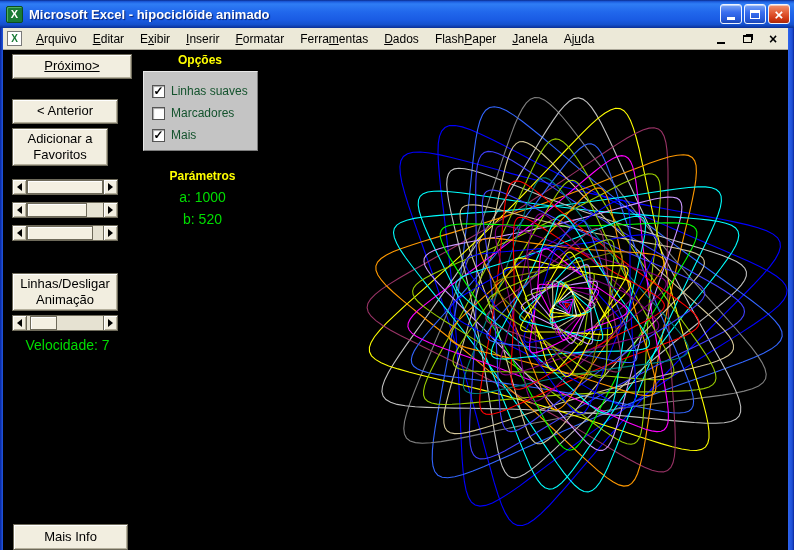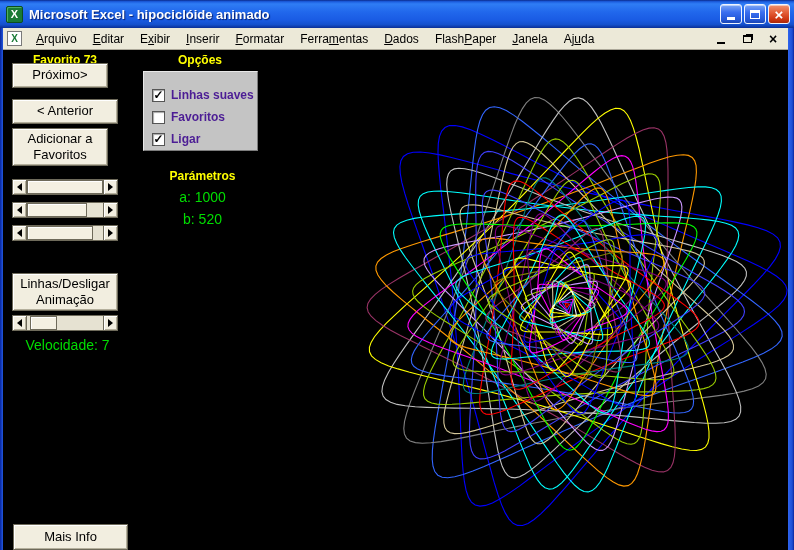--- a/index.html
+++ b/index.html
@@ -93,21 +93,21 @@
 
   .speed-text { position:absolute; left:2px; top:335px; width:125px; }
 
   
   .options-title { position:absolute; left:137px; top:3px; width:120px; }
   .options-panel {
     position:absolute; left:140px; top:21px; width:115px; height:80px;
     background:#c4c4c4; border:1px solid; border-color:#e8e8e8 #7c7c7c #7c7c7c #e8e8e8;
     padding:8px 0 0 8px;
   }
-  .chk-row { display:flex; align-items:flex-end; height:22px; font-size:12px; color:#4c1d95; cursor:default;font-weight:bold; }
+  .chk-row { display:flex; align-items:center; height:22px; font-size:12px; color:#14532d; cursor:default; }
   .chk-box {
     width:13px; height:13px; background:#fff; border:1px solid #555; flex:none;
     box-shadow:inset 1px 1px 1px rgba(0,0,0,.35);
     margin-right:6px; display:flex; align-items:center; justify-content:center;
     font-size:12px; font-weight:bold; color:#000; line-height:11px;
   }
   .chk-box.checked::after { content:"\2713"; }
 
   
   .params-title { position:absolute; left:137px; top:119px; width:125px; }
@@ -222,21 +222,21 @@
         <path d="M566.4,237.4L566.7,237.5L567.1,237.8L567.4,238.3L567.8,238.9L568.1,239.7L568.5,240.6L568.9,241.7L569.3,242.8L569.7,244.1L570.2,245.5L570.7,246.9L571.2,248.4L571.8,249.9L572.4,251.4L573.0,252.9L573.6,254.3L574.2,255.8L574.9,257.2L575.4,258.5L576.0,259.7L576.5,260.8L576.9,261.9L577.3,262.8L577.6,263.6L577.8,264.3L577.8,264.9L577.8,265.3L577.6,265.7L577.3,265.9L576.9,266.1L576.3,266.1L575.6,266.1L574.8,266.0L573.8,265.9L572.7,265.7L571.5,265.4L570.1,265.2L568.7,264.9L567.2,264.7L565.7,264.4L564.1,264.1L562.5,263.9L560.9,263.7L559.3,263.5L557.8,263.3L556.3,263.1L554.8,263.0L553.5,262.8L552.3,262.7L551.2,262.6L550.2,262.4L549.3,262.3L548.6,262.1L548.1,261.9L547.7,261.6L547.5,261.3L547.5,260.9L547.5,260.4L547.8,259.9L548.2,259.3L548.7,258.6L549.3,257.8L550.0,257.0L550.8,256.0L551.7,255.0L552.6,253.9L553.6,252.8L554.6,251.6L555.6,250.3L556.6,249.1L557.6,247.8L558.6,246.5L559.5,245.3L560.4,244.0L561.2,242.9L562.0,241.8L562.8,240.8L563.4,239.9L564.0,239.1L564.6,238.5L565.1,238.0L565.6,237.6L566.0,237.4L566.4,237.4Z" fill="none" stroke="#FFFF00" stroke-width="1.1"></path>
         <path d="M568.9,241.5L569.2,241.7L569.4,242.0L569.6,242.4L569.7,243.0L569.9,243.6L570.0,244.4L570.1,245.3L570.3,246.3L570.4,247.4L570.5,248.6L570.7,249.8L570.8,251.1L571.0,252.4L571.2,253.7L571.4,255.0L571.7,256.3L571.9,257.5L572.1,258.7L572.4,259.9L572.6,261.0L572.8,262.0L573.0,262.8L573.1,263.6L573.2,264.3L573.2,264.9L573.2,265.4L573.0,265.7L572.8,266.0L572.6,266.1L572.2,266.2L571.7,266.1L571.2,266.0L570.5,265.8L569.7,265.5L568.9,265.1L568.0,264.7L567.0,264.3L565.9,263.8L564.8,263.4L563.6,262.9L562.4,262.4L561.1,261.9L559.9,261.4L558.7,261.0L557.5,260.6L556.3,260.2L555.2,259.8L554.1,259.4L553.2,259.1L552.3,258.8L551.6,258.5L550.9,258.3L550.4,258.0L550.0,257.7L549.8,257.4L549.7,257.1L549.7,256.8L549.8,256.5L550.1,256.1L550.5,255.7L551.0,255.2L551.7,254.7L552.4,254.2L553.2,253.6L554.1,252.9L555.0,252.2L556.0,251.5L557.0,250.7L558.0,249.9L559.1,249.0L560.1,248.2L561.1,247.4L562.1,246.5L563.0,245.7L563.9,244.9L564.7,244.2L565.4,243.6L566.1,243.0L566.8,242.4L567.3,242.0L567.8,241.7L568.2,241.5L568.6,241.4L568.9,241.5Z" fill="none" stroke="#FFFFFF" stroke-width="1.1"></path>
         <path d="M570.1,245.7L570.2,245.8L570.3,246.1L570.4,246.5L570.4,246.9L570.4,247.5L570.4,248.1L570.3,248.8L570.2,249.6L570.2,250.4L570.1,251.3L570.0,252.3L569.9,253.3L569.8,254.3L569.7,255.3L569.7,256.4L569.6,257.4L569.6,258.4L569.6,259.3L569.6,260.2L569.5,261.1L569.5,261.9L569.5,262.6L569.5,263.2L569.4,263.8L569.3,264.2L569.2,264.6L569.1,264.8L568.9,265.0L568.6,265.0L568.3,265.0L568.0,264.9L567.6,264.7L567.1,264.4L566.6,264.0L566.0,263.6L565.4,263.2L564.7,262.7L564.0,262.1L563.2,261.6L562.4,261.0L561.5,260.4L560.7,259.9L559.8,259.3L558.9,258.7L558.1,258.2L557.3,257.7L556.5,257.3L555.8,256.8L555.1,256.4L554.5,256.0L554.0,255.7L553.5,255.4L553.2,255.1L552.9,254.8L552.8,254.5L552.8,254.3L552.8,254.1L553.0,253.8L553.3,253.6L553.7,253.3L554.1,253.1L554.7,252.8L555.3,252.5L556.1,252.2L556.8,251.8L557.7,251.5L558.5,251.1L559.4,250.6L560.4,250.2L561.3,249.7L562.2,249.3L563.1,248.8L564.0,248.3L564.8,247.9L565.6,247.4L566.4,247.0L567.1,246.6L567.7,246.3L568.2,246.0L568.7,245.8L569.2,245.7L569.5,245.6L569.8,245.6L570.1,245.7Z" fill="none" stroke="#008080" stroke-width="1.1"></path>
         <path d="M569.8,249.4L569.9,249.6L570.0,249.8L570.0,250.1L569.9,250.4L569.8,250.8L569.7,251.2L569.5,251.7L569.3,252.2L569.1,252.8L568.9,253.4L568.7,254.1L568.5,254.8L568.3,255.5L568.1,256.2L567.9,256.9L567.7,257.6L567.5,258.3L567.3,259.0L567.2,259.7L567.0,260.3L566.9,260.8L566.8,261.3L566.6,261.8L566.5,262.1L566.4,262.4L566.3,262.7L566.1,262.8L565.9,262.9L565.8,262.9L565.6,262.8L565.3,262.7L565.1,262.5L564.8,262.2L564.5,261.9L564.1,261.5L563.8,261.1L563.4,260.6L562.9,260.1L562.4,259.6L562.0,259.1L561.5,258.5L560.9,258.0L560.4,257.4L559.9,256.9L559.4,256.4L558.9,255.9L558.4,255.5L558.0,255.1L557.6,254.7L557.2,254.3L556.9,254.0L556.6,253.7L556.4,253.4L556.3,253.2L556.2,253.0L556.2,252.8L556.3,252.6L556.5,252.5L556.7,252.4L557.0,252.3L557.4,252.2L557.8,252.0L558.3,251.9L558.9,251.8L559.5,251.7L560.2,251.6L560.8,251.4L561.5,251.3L562.3,251.1L563.0,250.9L563.7,250.7L564.4,250.6L565.1,250.4L565.8,250.2L566.4,250.0L567.0,249.8L567.6,249.7L568.1,249.5L568.5,249.4L568.9,249.3L569.2,249.3L569.5,249.3L569.7,249.3L569.8,249.4Z" fill="none" stroke="#FF00FF" stroke-width="1.1"></path>
         <path d="M568.4,252.4L568.5,252.5L568.5,252.6L568.4,252.8L568.3,253.0L568.2,253.2L568.1,253.5L567.9,253.7L567.7,254.1L567.5,254.4L567.3,254.8L567.1,255.1L566.9,255.5L566.6,255.9L566.4,256.3L566.2,256.8L566.0,257.2L565.8,257.6L565.6,258.0L565.4,258.4L565.2,258.7L565.0,259.0L564.9,259.3L564.8,259.6L564.6,259.8L564.5,260.0L564.4,260.1L564.3,260.2L564.2,260.2L564.1,260.2L563.9,260.1L563.8,260.0L563.7,259.8L563.6,259.6L563.4,259.4L563.2,259.1L563.1,258.8L562.9,258.4L562.7,258.0L562.5,257.7L562.2,257.3L562.0,256.9L561.7,256.5L561.5,256.1L561.3,255.7L561.0,255.3L560.8,254.9L560.5,254.6L560.3,254.2L560.1,253.9L559.9,253.7L559.8,253.4L559.7,253.2L559.6,253.0L559.5,252.8L559.5,252.7L559.5,252.6L559.6,252.5L559.7,252.4L559.9,252.4L560.1,252.4L560.4,252.4L560.6,252.3L561.0,252.3L561.3,252.4L561.7,252.4L562.1,252.4L562.6,252.4L563.0,252.4L563.5,252.4L564.0,252.4L564.5,252.4L564.9,252.3L565.4,252.3L565.8,252.3L566.2,252.3L566.6,252.2L567.0,252.2L567.3,252.2L567.6,252.2L567.9,252.2L568.1,252.2L568.2,252.2L568.4,252.3L568.4,252.4Z" fill="none" stroke="#4040FF" stroke-width="1.1"></path>
         <path d="M566.3,254.3L566.3,254.3L566.3,254.4L566.2,254.5L566.2,254.5L566.1,254.6L566.0,254.7L565.9,254.8L565.8,255.0L565.7,255.1L565.5,255.2L565.4,255.4L565.3,255.5L565.1,255.7L565.0,255.8L564.8,256.0L564.7,256.2L564.5,256.3L564.4,256.5L564.3,256.6L564.2,256.8L564.1,256.9L564.0,257.0L563.9,257.1L563.8,257.2L563.7,257.3L563.7,257.3L563.6,257.3L563.6,257.3L563.5,257.3L563.5,257.3L563.4,257.2L563.4,257.1L563.4,257.0L563.3,256.9L563.3,256.8L563.2,256.6L563.2,256.4L563.1,256.2L563.1,256.0L563.0,255.8L562.9,255.6L562.9,255.4L562.8,255.2L562.7,255.0L562.6,254.8L562.6,254.6L562.5,254.5L562.4,254.3L562.4,254.1L562.3,254.0L562.3,253.9L562.2,253.8L562.2,253.7L562.2,253.6L562.2,253.5L562.3,253.5L562.3,253.4L562.4,253.4L562.4,253.4L562.5,253.4L562.6,253.4L562.8,253.5L562.9,253.5L563.1,253.5L563.3,253.6L563.4,253.6L563.6,253.7L563.9,253.7L564.1,253.8L564.3,253.8L564.5,253.9L564.7,253.9L564.9,253.9L565.1,254.0L565.3,254.0L565.5,254.0L565.6,254.0L565.8,254.1L565.9,254.1L566.0,254.1L566.1,254.2L566.2,254.2L566.2,254.2L566.3,254.3Z" fill="none" stroke="#FF0000" stroke-width="1.1"></path>
       </svg>
 
     <div class="fav-title yellow-label">Favorito 73</div>
 
-    <button class="xl-btn" style="left:9px;top:13px;width:96px;height:25px;">Próximo&gt;</button>
+    <button class="xl-btn" style="left:9px;top:4px;width:120px;height:25px;text-decoration:underline;">Próximo&gt;</button>
     <button class="xl-btn" style="left:9px;top:49px;width:106px;height:25px;">&lt; Anterior</button>
     <button class="xl-btn" style="left:9px;top:78px;width:96px;height:38px;padding:0 10px;">Adicionar a Favoritos</button>
 
     <div class="hscroll" style="top:129px;">
       <div class="sb-btn">
           <span class="arr-l"></span>
         </div>
       <div class="sb-track">
         <div class="sb-thumb" style="left:0%;width:100%"></div>
       </div>
@@ -289,25 +289,25 @@
     <button class="xl-btn more-info">Mais Info</button>
 
     <div class="options-title yellow-label">Opções</div>
     <div class="options-panel">
       <label class="chk-row">
         <span class="chk-box checked"></span>
         <span>Linhas suaves</span>
       </label>
       <label class="chk-row">
         <span class="chk-box"></span>
-        <span>Favoritos</span>
+        <span>Marcadores</span>
       </label>
       <label class="chk-row">
         <span class="chk-box checked"></span>
-        <span>Ligar</span>
+        <span>Mais</span>
       </label>
     </div>
 
     <div class="params-title yellow-label">Parámetros</div>
     <div class="param-line green-label" style="top:139px;">a: 1000</div>
     <div class="param-line green-label" style="top:161px;">b: 520</div>
 
   </div>
 </div>
 

